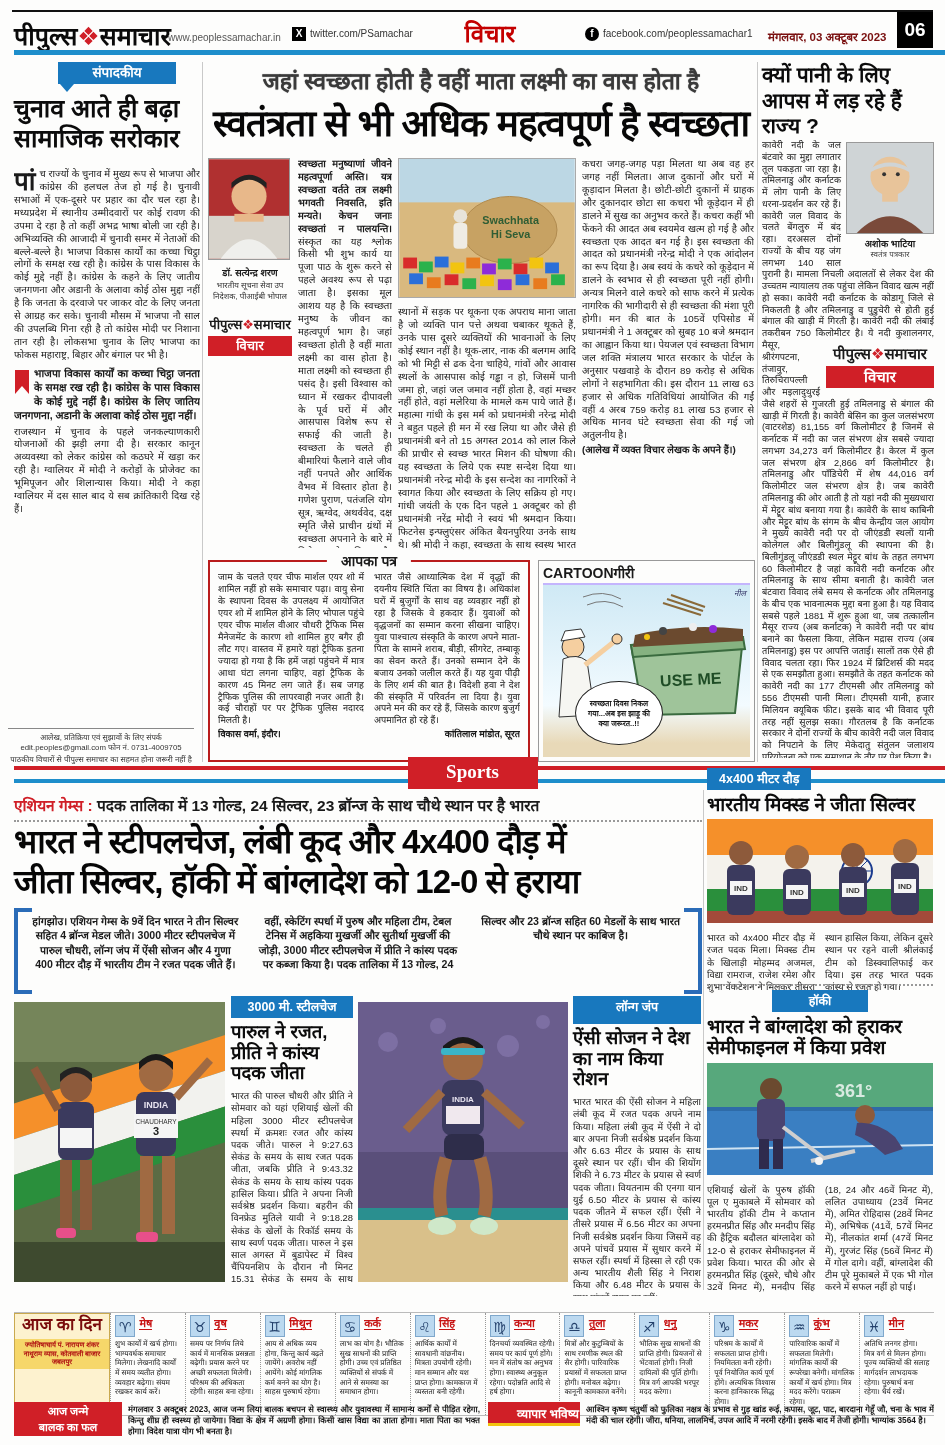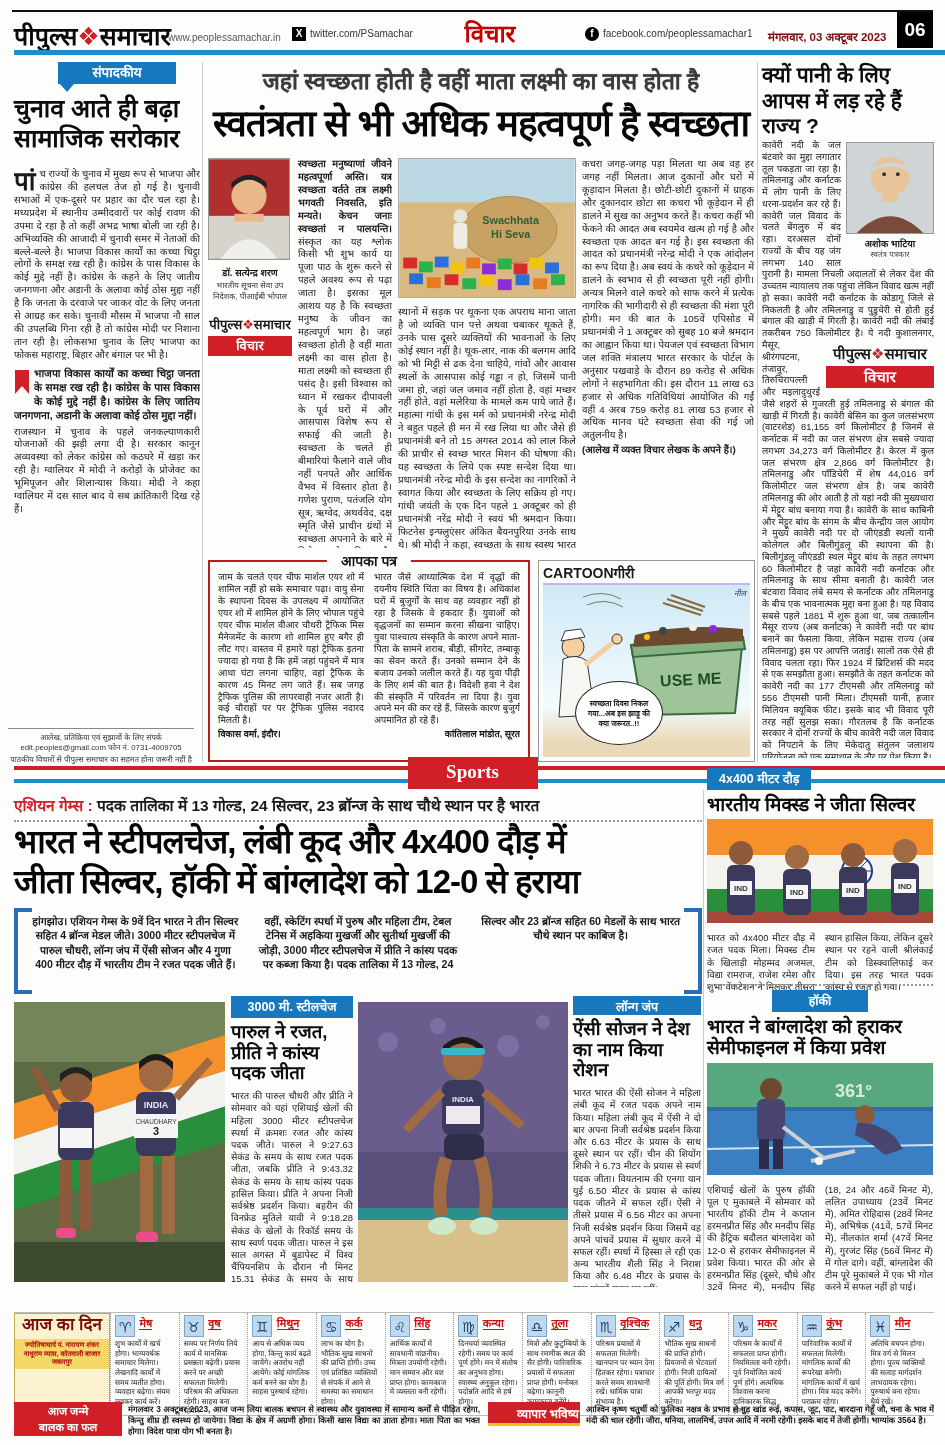--- a/index.html
+++ b/index.html
@@ -282,21 +282,21 @@
     <line x1="84" y1="90" x2="48" y2="128" stroke="#a06a42" stroke-width="9"></line>
     <line x1="126" y1="90" x2="164" y2="124" stroke="#a06a42" stroke-width="9"></line>
     <rect x="86" y="132" width="40" height="26" rx="8" fill="#2e2d4a"></rect>
     <path d="M88 156 Q78 190 84 214" stroke="#a06a42" stroke-width="13" fill="none"></path>
     <path d="M122 156 Q132 190 126 214" stroke="#a06a42" stroke-width="13" fill="none"></path>
     <ellipse cx="84" cy="224" rx="14" ry="9" fill="#cfe8c9"></ellipse>
       <ellipse cx="126" cy="224" rx="14" ry="9" fill="#cfe8c9"></ellipse>
   </svg>
 
   <div class="abs" style="left:573px; top:996px; width:128px;">
-    <div class="sp-tab" style="width:100%; text-align:center; padding:2px 0 0;">लॉन्ग जंप</div>
+    <div class="sp-tab" style="width:100%; text-align:center; padding:2px 0 9px;">लॉन्ग जंप</div>
     <div class="sp-head" style="font-size:18.5px; margin-top:4px;">ऐंसी सोजन ने देश का नाम किया रोशन</div>
     <div class="just clip" style="font-size:9.4px; line-height:1.3; margin-top:6px; height:200px;">भारत भारत की ऐंसी सोजन ने महिला लंबी कूद में रजत पदक अपने नाम किया। महिला लंबी कूद में ऐंसी ने दो बार अपना निजी सर्वश्रेष्ठ प्रदर्शन किया और 6.63 मीटर के प्रयास के साथ दूसरे स्थान पर रहीं। चीन की शियोंग शिकी ने 6.73 मीटर के प्रयास से स्वर्ण पदक जीता। वियतनाम की एनगा यान युई 6.50 मीटर के प्रयास से कांस्य पदक जीतने में सफल रहीं। ऐंसी ने तीसरे प्रयास में 6.56 मीटर का अपना निजी सर्वश्रेष्ठ प्रदर्शन किया जिसमें वह अपने पांचवें प्रयास में सुधार करने में सफल रहीं। स्पर्धा में हिस्सा ले रही एक अन्य भारतीय शैली सिंह ने निराश किया और 6.48 मीटर के प्रयास के साथ पांचवें स्थान पर रहीं।</div>
   </div>
   <div class="abs vline" style="left:703px; top:790px; height:500px;"></div>
 
   <div class="abs" style="left:707px; top:768px; width:226px;">
     <div class="sp-tab">4x400 मीटर दौड़</div>
     <div class="sp-head" style="font-size:19px; margin-top:4px;">भारतीय मिक्स्ड ने जीता सिल्वर</div>
     <svg width="226" height="104" viewBox="0 0 226 104" style="margin-top:4px;">
       <rect width="226" height="36" fill="#f5902a"></rect>
@@ -361,25 +361,24 @@
       <div style="font-size:17px; font-weight:900; color:#7a0c0c; line-height:1.1;">आज का दिन</div>
       <div style="background:#f6d76a; margin-top:4px; padding:2px 3px; font-size:6.8px; color:#b01212; font-weight:bold; line-height:1.3;">ज्योतिषाचार्य पं. नारायण शंकर नाथूराम व्यास, कोतवाली बाजार जबलपुर</div>
     </div>
     <div class="zcell" style="flex:1;"><span class="zicon">♈</span> <span class="zname">मेष</span><div class="ztext">शुभ कार्यों में खर्च होगा। भाग्यवर्धक समाचार मिलेगा। लेखनादि कार्यों में समय व्यतीत होगा। व्यवहार बढ़ेगा। संयम रखकर कार्य करें।</div></div>
     <div class="zcell" style="flex:1;"><span class="zicon">♉</span> <span class="zname">वृष</span><div class="ztext">समय पर निर्णय लिये कार्य में मानसिक प्रसन्नता बढ़ेगी। प्रयास करने पर अच्छी सफलता मिलेगी। परिश्रम की अधिकता रहेगी। साहस बना रहेगा।</div></div>
     <div class="zcell" style="flex:1;"><span class="zicon">♊</span> <span class="zname">मिथुन</span><div class="ztext">आय से अधिक व्यय होगा, किन्तु कार्य बढ़ते जायेंगे। अवरोध नहीं आयेंगे। कोई मांगलिक कर्म बनने का योग है। साहस पुरुषार्थ रहेगा।</div></div>
     <div class="zcell" style="flex:1;"><span class="zicon">♋</span> <span class="zname">कर्क</span><div class="ztext">लाभ का योग है। भौतिक सुख साधनों की प्राप्ति होगी। उच्च एवं प्रतिष्ठित व्यक्तियों से संपर्क में आने से समस्या का समाधान होगा।</div></div>
     <div class="zcell" style="flex:1;"><span class="zicon">♌</span> <span class="zname">सिंह</span><div class="ztext">आर्थिक कार्यों में सावधानी वांछनीय। मित्रता उपयोगी रहेगी। मान सम्मान और यश प्राप्त होगा। कामकाज में व्यस्तता बनी रहेगी।</div></div>
     <div class="zcell" style="flex:1;"><span class="zicon">♍</span> <span class="zname">कन्या</span><div class="ztext">दिनचर्या व्यवस्थित रहेगी। समय पर कार्य पूर्ण होंगे। मन में संतोष का अनुभव होगा। स्वास्थ्य अनुकूल रहेगा। पदोन्नति आदि से हर्ष होगा।</div></div>
     <div class="zcell" style="flex:1;"><span class="zicon">♎</span> <span class="zname">तुला</span><div class="ztext">मित्रों और कुटुम्बियों के साथ रमणीक स्थल की सैर होगी। पारिवारिक प्रयासों में सफलता प्राप्त होगी। मनोबल बढ़ेगा। कानूनी कामकाज बनेंगे।</div></div>
-    <div class="zcell" style="flex:1;"><span class="zicon">♏</span> <span class="zname">वृश्चिक</span><div class="ztext">परिश्रम प्रयासों में सफलता मिलेगी। खानपान पर ध्यान देना हितकर रहेगा। पत्राचार करते समय सावधानी रखें। धार्मिक यात्रा संभाव्य है।</div></div>
     <div class="zcell" style="flex:1;"><span class="zicon">♐</span> <span class="zname">धनु</span><div class="ztext">भौतिक सुख साधनों की प्राप्ति होगी। प्रियजनों से भेंटवार्ता होगी। निजी दायित्वों की पूर्ति होगी। मित्र वर्ग आपकी भरपूर मदद करेगा।</div></div>
     <div class="zcell" style="flex:1;"><span class="zicon">♑</span> <span class="zname">मकर</span><div class="ztext">परिश्रम के कार्यों में सफलता प्राप्त होगी। नियमितता बनी रहेगी। पूर्व नियोजित कार्य पूर्ण होंगे। अत्यधिक विश्वास करना हानिकारक सिद्ध होगा।</div></div>
     <div class="zcell" style="flex:1;"><span class="zicon">♒</span> <span class="zname">कुंभ</span><div class="ztext">पारिवारिक कार्यों में सफलता मिलेगी। मांगलिक कार्यों की रूपरेखा बनेगी। मांगलिक कार्यों में खर्च होगा। मित्र मदद करेंगे। पराक्रम रहेगा।</div></div>
-    <div class="zcell" style="flex:1;"><span class="zicon">♓</span> <span class="zname">मीन</span><div class="ztext">अतिथि बचपन होगा। मित्र वर्ग से मिलन होगा। पूज्य व्यक्तियों की सलाह मार्गदर्शन लाभदायक रहेगा। पुरुषार्थ बना रहेगा। धैर्य रखें।</div></div>
+    <div class="zcell" style="flex:1;"><span class="zicon">♓</span> <span class="zname">मीन</span><div class="ztext">अतिथि लनगर होगा। मित्र वर्ग से मिलन होगा। पूज्य व्यक्तियों की सलाह मार्गदर्शन लाभदायक रहेगा। पुरुषार्थ बना रहेगा। धैर्य रखें।</div></div>
   </div>
 
   <div class="abs red-box" style="left:14px; top:1402px; width:108px; height:34px; font-size:11px; line-height:1.45; padding-top:2px;">
     <div>आज जन्मे</div>
     <div>बालक का फल</div>
   </div>
   <div class="abs just clip" style="left:128px; top:1404px; width:352px; height:32px; font-size:8.3px; line-height:1.35; font-weight:600;">मंगलवार 3 अक्टूबर 2023, आज जन्म लिया बालक बचपन से स्वास्थ्य और युवावस्था में सामान्य कर्मों से पीड़ित रहेगा, किन्तु शीघ्र ही स्वस्थ्य हो जायेगा। विद्या के क्षेत्र में अग्रणी होगा। किसी खास विद्या का ज्ञाता होगा। माता पिता का भक्त होगा। विदेश यात्रा योग भी बनता है।</div>
   <div class="abs red-box" style="left:488px; top:1402px; width:92px; height:24px; line-height:24px; font-size:12px; border-bottom:3px solid #f2c410;padding-left:28px;">व्यापार भविष्य</div>
   <div class="abs just clip" style="left:586px; top:1404px; width:348px; height:32px; font-size:8.3px; line-height:1.35; font-weight:600;">आश्विन कृष्ण चतुर्थी को फुलिका नक्षत्र के प्रभाव से गुड़ खांड रूई, कपास, जूट, पाट, बारदाना गेहूँ जौ, चना के भाव में मंदी की चाल रहेगी। जीरा, धनिया, लालमिर्च, उपज आदि में नरमी रहेगी। इसके बाद में तेजी होगी। भाग्यांक 3564 है।</div>
 

